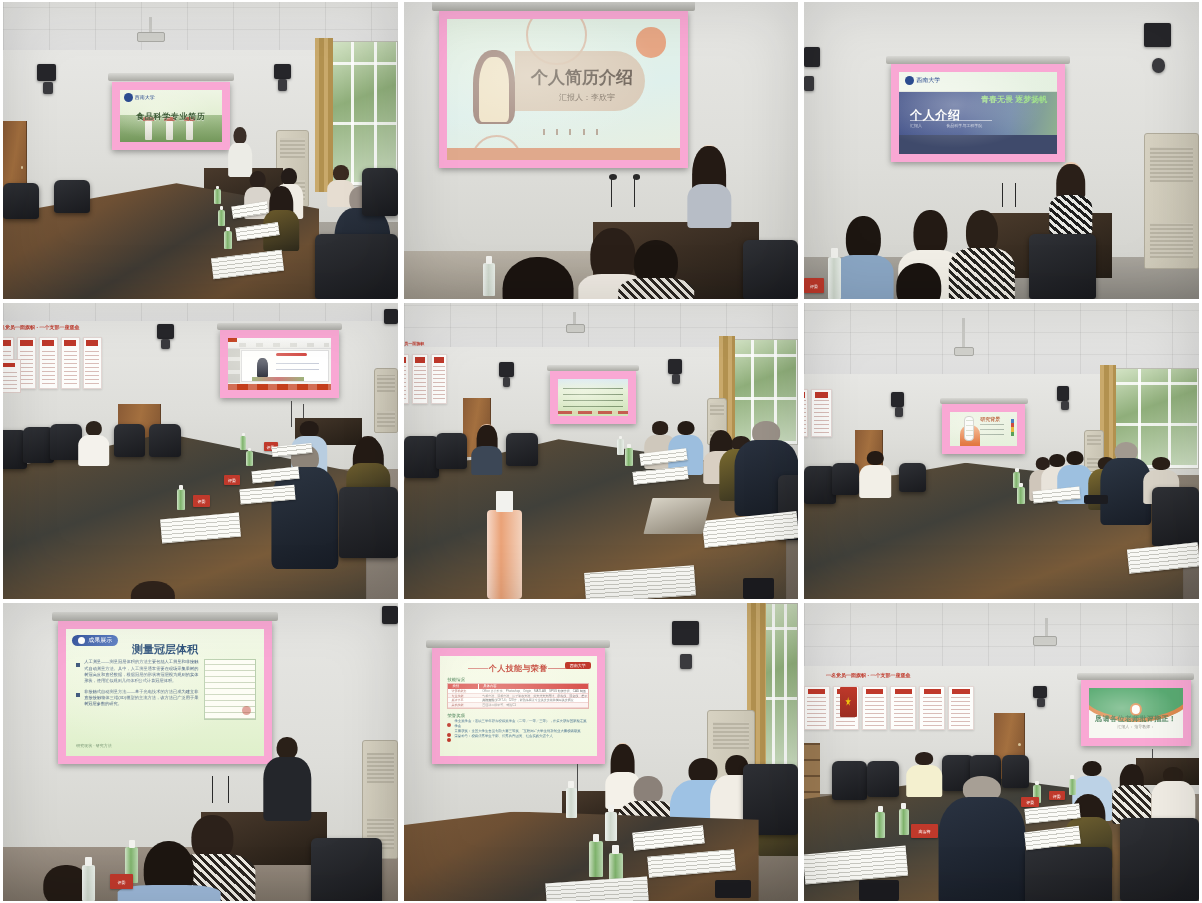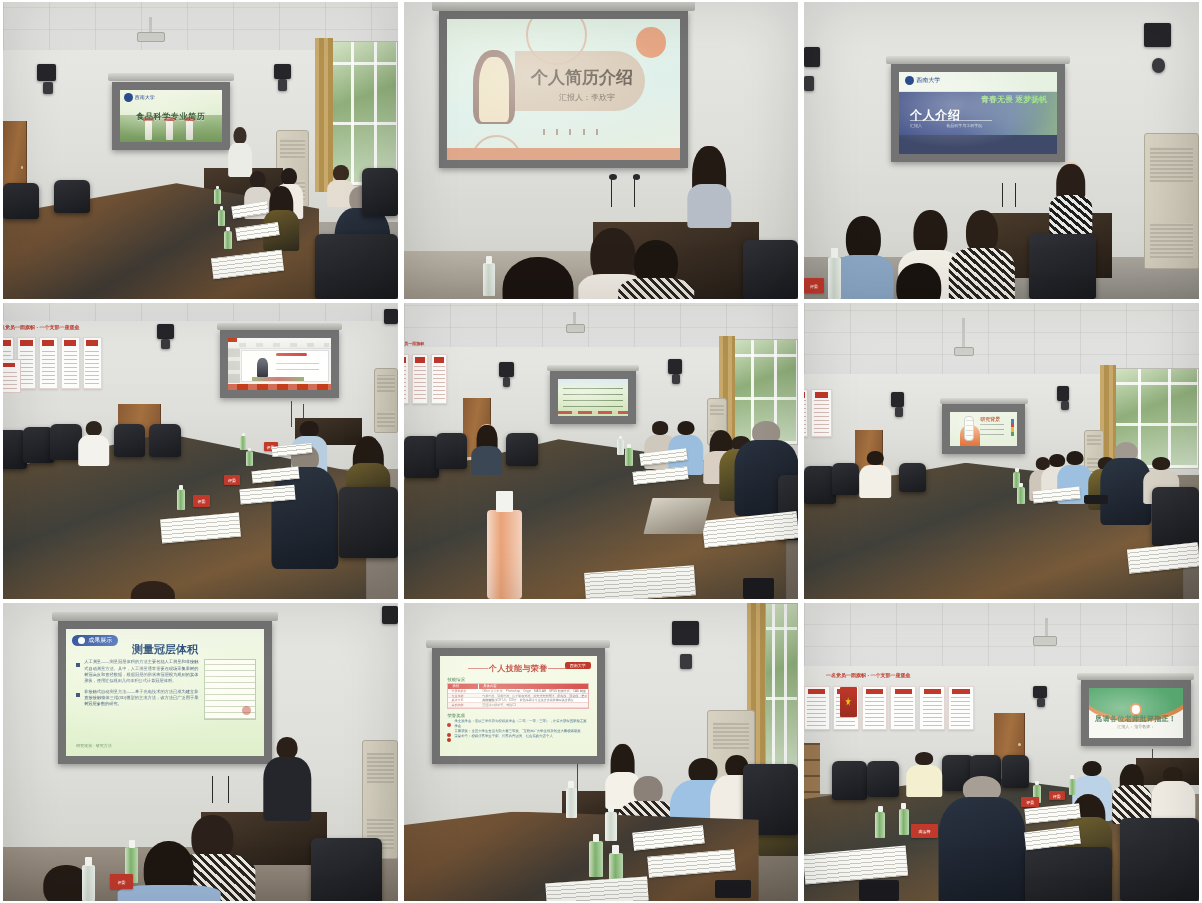--- a/index.html
+++ b/index.html
@@ -96,21 +96,21 @@
       repeating-linear-gradient(0deg, rgba(255,255,255,.85) 0 3px, transparent 3px 42%);
   }
   .curtain{
     position:absolute;
     background:repeating-linear-gradient(90deg,#c9a96b 0 4px,#b2914f 4px 9px);
   }
 
   
   .screen{
     position:absolute;
-    background:#737373;
+    background:#f9a8d4;
     padding:8px;
     box-shadow:0 2px 6px rgba(0,0,0,.35);
   }
   .screen .bar{
     position:absolute; left:-3%; top:-9px; width:106%; height:8px;
     background:linear-gradient(#d8d8d4,#aaaaa4);
     border-radius:2px;
   }
   .slide{
     width:100%; height:100%;

